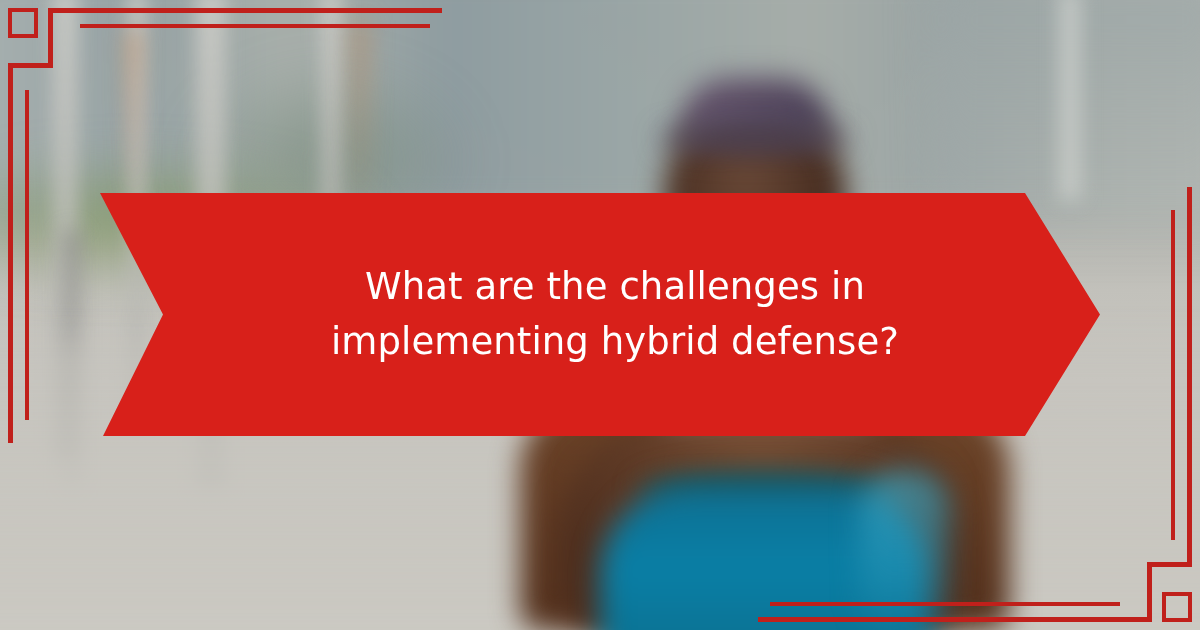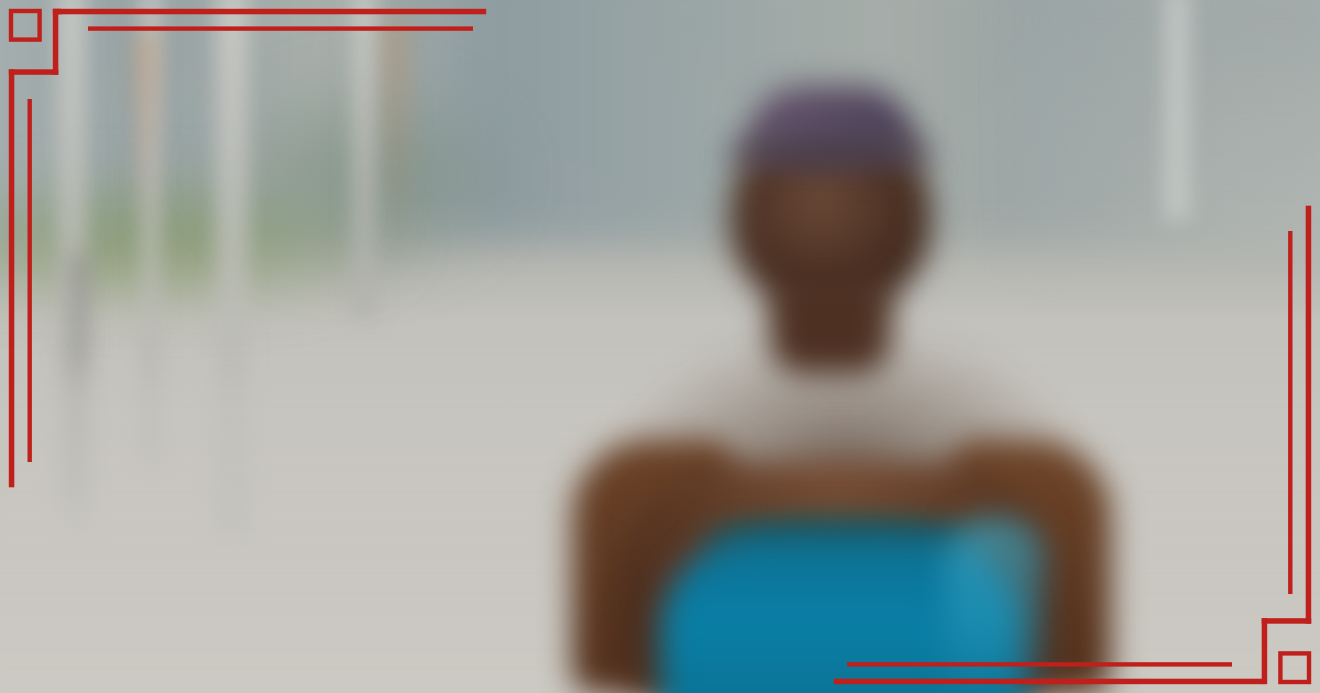--- a/index.html
+++ b/index.html
@@ -308,14 +308,17 @@
   <div class="corner corner-br">
     <div class="br-square" style="border-color: rgb(192, 32, 27);"></div>
     <div class="br-line br-elbow-v" style="background: rgb(192, 32, 27);"></div>
     <div class="br-line br-elbow-b" style="background: rgb(192, 32, 27);"></div>
     <div class="br-line br-l-h" style="background: rgb(192, 32, 27);"></div>
     <div class="br-line br-l-h2" style="background: rgb(192, 32, 27);"></div>
     <div class="br-line br-v-out" style="background: rgb(192, 32, 27);"></div>
     <div class="br-line br-v-in" style="background: rgb(192, 32, 27);"></div>
   </div>
 
+  <div id="banner" style="background: rgb(216, 32, 26);">
+    <h1 id="banner-title" style="color: rgb(255, 255, 255);">What are the challenges in implementing hybrid defense?</h1>
+  </div>
 
 </div>
 
 </body></html>

